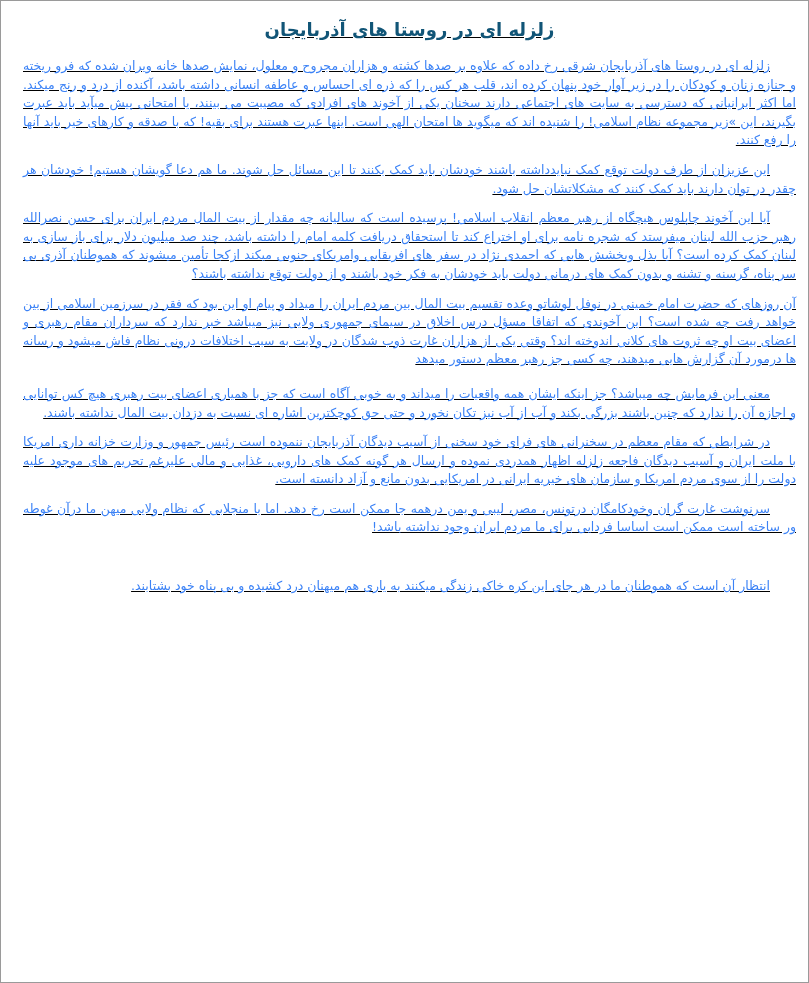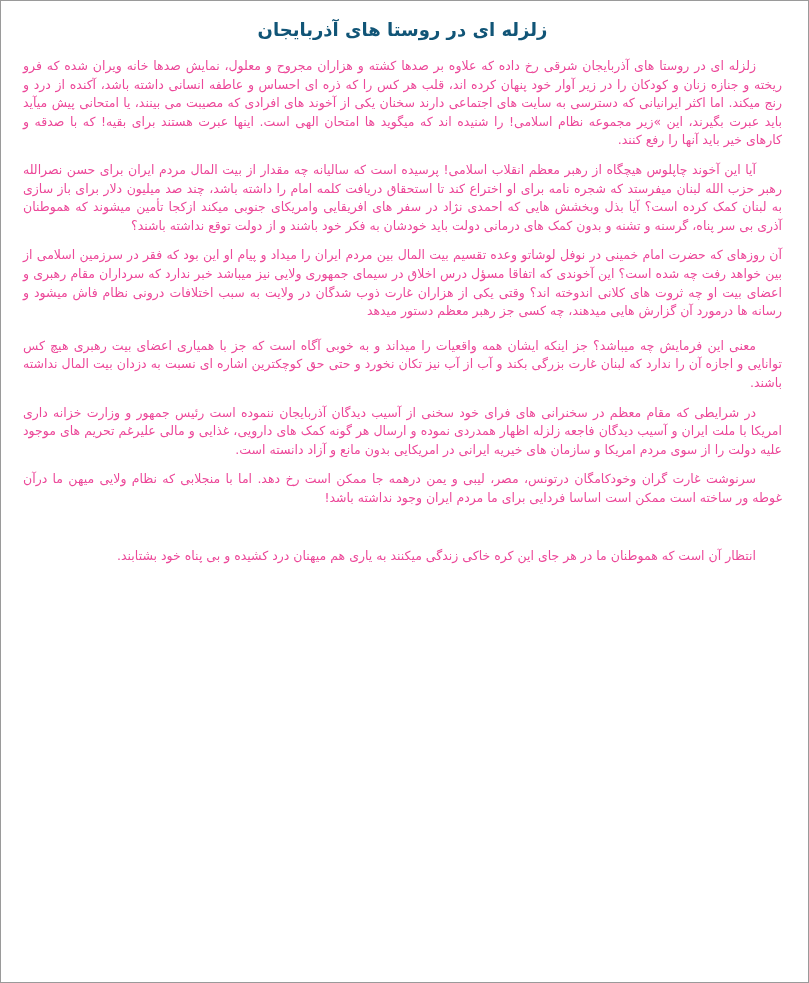--- a/index.html
+++ b/index.html
@@ -15,37 +15,38 @@
     width: 809px;
     height: 983px;
     box-sizing: border-box;
     background: #ffffff;
     border: 1px solid #9a9a9a;
     position: relative;
     overflow: hidden;
   }
   .content {
     box-sizing: border-box;
-    padding: 12px 26px 10px 22px;
+    padding: 12px 12px 10px 22px;
+    text-decoration: underline;
   }
   .doc-title {
     text-align: center;
     color: #115577;
     font-weight: bold;
     font-size: 18px;
     line-height: 26px;
     margin: 4px 0 14px 0;
     direction: rtl;
     unicode-bidi: embed;
   }
   .body-text {
     direction: rtl;
     unicode-bidi: embed;
     text-align: justify;
-    color: #ec4899;
+    color: #3b82f6;
     font-size: 12.5px;
     line-height: 18.6px;
   }
   .para {
     margin: 0 0 11px 0;
     text-indent: 26px;
     direction: rtl;
     unicode-bidi: embed;
     text-align: justify;
   }
@@ -66,27 +67,28 @@
 
 <div class="page">
   <div class="content">
 
     <h1 class="doc-title">زلزله ای در روستا های آذربایجان</h1>
 
     <div class="body-text">
 
       <p class="para">زلزله ای در روستا های آذربایجان شرقی رخ داده که علاوه بر صدها کشته و هزاران مجروح و معلول، نمایش صدها خانه ویران شده که فرو ریخته و جنازه زنان و کودکان را در زیر آوار خود پنهان کرده اند، قلب هر کس را که ذره ای احساس و عاطفه انسانی داشته باشد، آکنده از درد و رنج میکند. اما اکثر ایرانیانی که دسترسی به سایت های اجتماعی دارند سخنان یکی از آخوند های افرادی که مصیبت می بینند، یا امتحانی پیش میآید باید عبرت بگیرند، این  »زیر مجموعه نظام اسلامی! را شنیده اند که میگوید ها امتحان الهی است. اینها عبرت هستند برای بقیه! که با صدقه و کارهای خیر باید آنها را رفع کنند.</p>
 
+      <p class="para">این عزیزان از طرف دولت  توقع کمک نبایدداشته باشند خودشان باید کمک بکنند تا این مسائل حل شوند. ما هم دعا گویشان هستیم! خودشان هر چقدر در توان دارند باید کمک کنند که مشکلاتشان حل شود.</p>
 
       <p class="para">آیا این آخوند چاپلوس هیچگاه از رهبر معظم انقلاب اسلامی! پرسیده است که سالیانه چه مقدار از بیت المال مردم ایران برای حسن نصرالله رهبر حزب الله لبنان میفرستد که شجره نامه برای او اختراع کند تا استحقاق دریافت کلمه امام را داشته باشد، چند صد میلیون دلار برای باز سازی به لبنان کمک کرده است؟ آیا بذل وبخشش هایی که احمدی نژاد در سفر های افریقایی وامریکای جنوبی میکند ازکجا تأمین میشوند که هموطنان آذری بی سر پناه، گرسنه و تشنه و بدون کمک های درمانی دولت باید خودشان به فکر خود باشند و از دولت توقع نداشته باشند؟</p>
 
       <p class="para quote-line">آن روزهای که حضرت امام خمینی در نوفل لوشاتو وعده تقسیم بیت المال بین مردم ایران را میداد و پیام او این بود که فقر در سرزمین اسلامی از بین خواهد رفت چه شده است؟ این آخوندی که اتفاقا مسؤل درس اخلاق در سیمای جمهوری ولایی نیز میباشد خبر ندارد که سرداران مقام رهبری و اعضای بیت او چه ثروت های کلانی اندوخته اند؟ وقتی یکی از هزاران غارت ذوب شدگان در ولایت به سبب اختلافات درونی نظام فاش میشود و رسانه ها درمورد آن گزارش هایی میدهند، چه کسی جز رهبر معظم دستور میدهد</p>
 
 
-      <p class="para">معنی این فرمایش چه میباشد؟ جز اینکه ایشان همه واقعیات را میداند و به خوبی آگاه است که جز با همیاری اعضای بیت رهبری هیچ کس توانایی و اجازه آن را ندارد که لبنان غارت بزرگی بکند و آب از آب نیز تکان نخورد و حتی حق کوچکترین اشاره ای نسبت به دزدان بیت المال نداشته باشند.</p>
+      <p class="para">معنی این فرمایش چه میباشد؟ جز اینکه ایشان همه واقعیات را میداند و به خوبی آگاه است که جز با همیاری اعضای بیت رهبری هیچ کس توانایی و اجازه آن را ندارد که چنین باشند بزرگی بکند و آب از آب نیز تکان نخورد و حتی حق کوچکترین اشاره ای نسبت به دزدان بیت المال نداشته باشند.</p>
 
 
       <p class="para">در شرایطی که مقام معظم در سخنرانی های فرای خود سخنی از آسیب دیدگان آذربایجان ننموده است رئیس جمهور و وزارت خزانه داری امریکا با ملت ایران و آسیب دیدگان فاجعه زلزله اظهار همدردی نموده و ارسال هر گونه کمک های دارویی، غذایی و مالی علیرغم تحریم های موجود علیه دولت را از سوی مردم امریکا و سازمان های خیریه ایرانی در امریکایی بدون مانع  و آزاد دانسته است.</p>
 
       <p class="para">سرنوشت غارت گران وخودکامگان درتونس، مصر، لیبی و یمن درهمه جا ممکن است رخ دهد. اما با منجلابی که نظام ولایی میهن ما درآن غوطه ور ساخته است ممکن است اساسا فردایی برای ما مردم ایران وجود نداشته باشد!</p>
 
       <p class="para">انتظار آن است که هموطنان ما در هر جای این کره خاکی زندگی میکنند به یاری هم میهنان درد کشیده و بی پناه خود بشتابند.</p>
 
     </div>
   </div>

